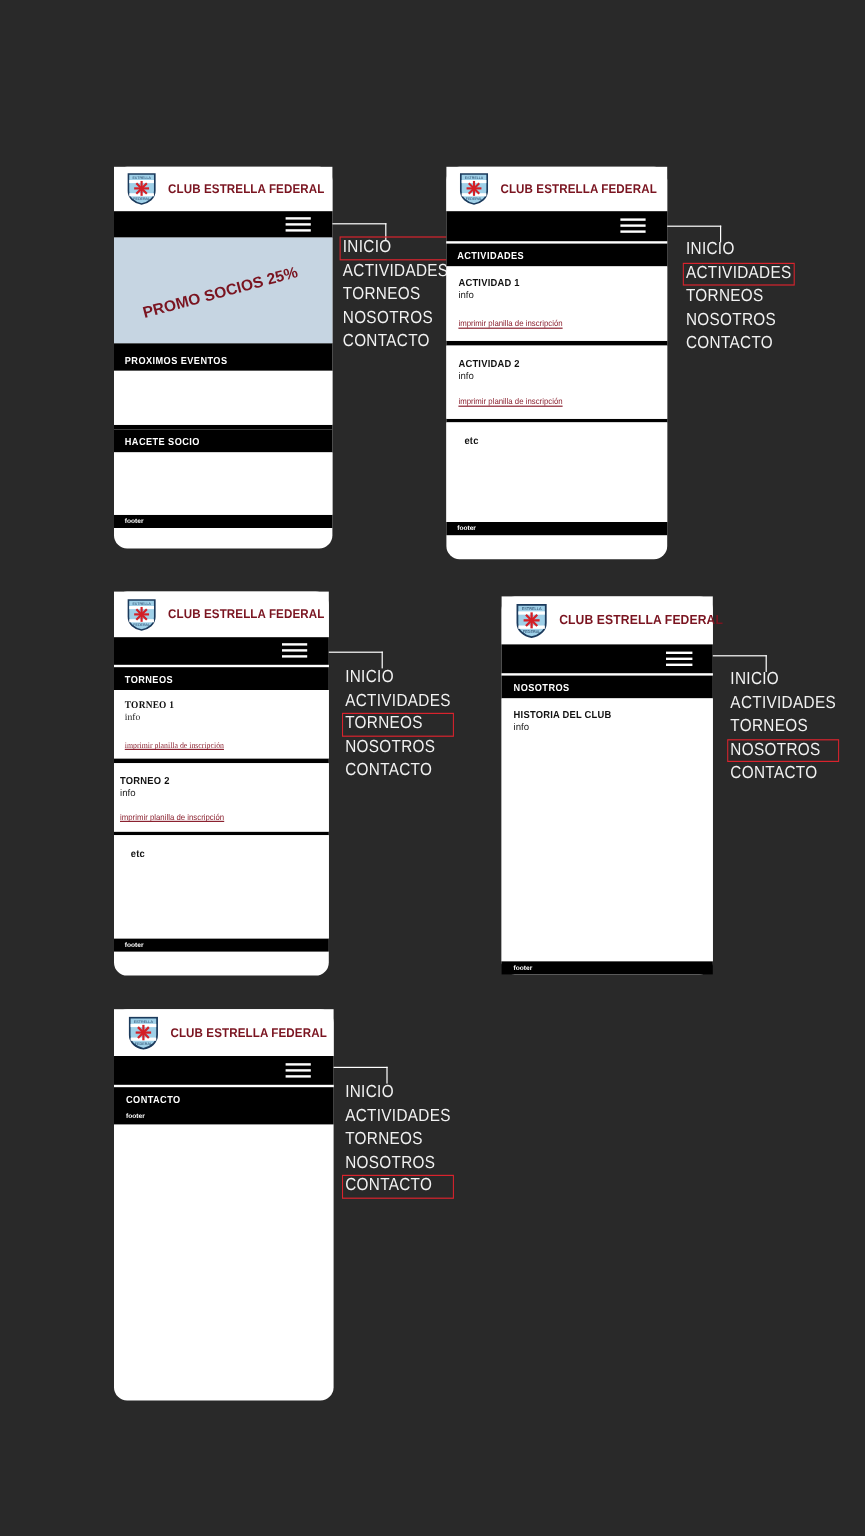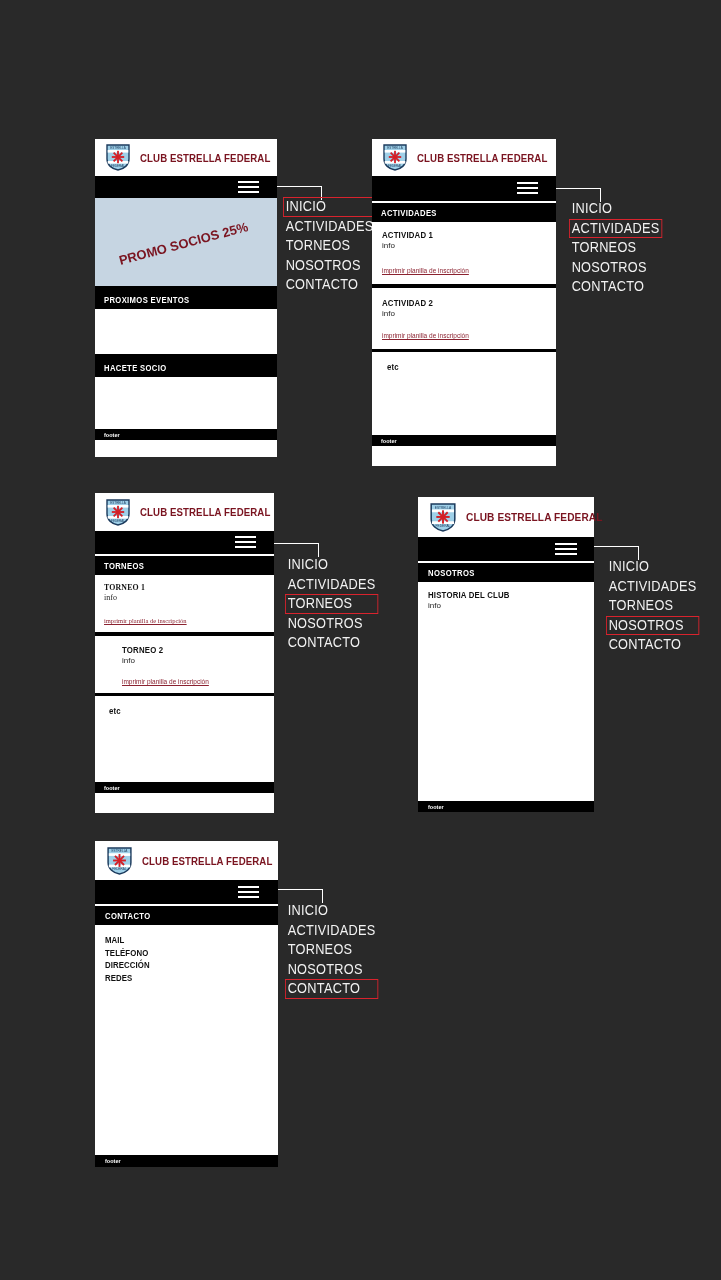--- a/index.html
+++ b/index.html
@@ -14,20 +14,21 @@
     overflow: hidden;
     font-family: "Liberation Sans", sans-serif;
     -webkit-font-smoothing: antialiased;
   }
 
   
   .mockup {
     position: absolute;
     background: #ffffff;
     box-sizing: border-box;
+    border-radius: 11px;
   }
 
   
   .app-header {
     background: #ffffff;
     display: flex;
     align-items: center;
     box-sizing: border-box;
   }
   .logo {
@@ -364,21 +365,21 @@
   </div>
 
   <div class="card" style="height:57px; padding:7px 0 0 9px;font-family:Liberation Serif, serif;">
     <div class="card-title" style="font-size:8.5px;">TORNEO 1</div>
     <div class="card-sub" style="font-size:8px; margin-top:1px;">info</div>
     <a class="card-link" href="#" style="font-size:7px; margin-top:15px;">imprimir planilla de inscripción</a>
   </div>
 
   <div class="card-gap" style="height:4px;"></div>
 
-  <div class="card" style="height:57px; padding:9px 0 0 27px;">
+  <div class="card" style="height:57px; padding:9px 0 0 5px;">
     <div class="card-title" style="font-size:8.5px;">TORNEO 2</div>
     <div class="card-sub" style="font-size:8px; margin-top:1px;">info</div>
     <a class="card-link" href="#" style="font-size:7px; margin-top:13px;">imprimir planilla de inscripción</a>
   </div>
 
   <div class="card-gap" style="height:3px;"></div>
 
   <div class="card" style="height:86px; padding:10px 0 0 14px;">
     <div class="card-title" style="font-size:8.5px;">etc</div>
   </div>
@@ -483,28 +484,20 @@
         <span style="height:2px;"></span>
         <span style="height:2px;"></span>
     </div>
   </div>
   <div class="hairline" style="height:2px;"></div>
 
   <div class="section-bar" style="height:19px; padding-left:10px; font-size:8.5px;">
     <span>CONTACTO</span>
   </div>
 
-  <div class="card" style="height:230px; padding:9px 0 0 10px;">
-    <ul class="contact-list" style="font-size:8.5px; line-height:12.5px;">
-      <li>MAIL</li>
-      <li>TELÉFONO</li>
-      <li>DIRECCIÓN</li>
-      <li>REDES</li>
-    </ul>
-  </div>
 
   <div class="footer" style="height:12px; padding-left:10px; font-size:5.5px;">
     <span>footer</span>
   </div>
 </div>
 
 <div class="callout" style="left:278px; top:889px;">
   <div class="connector" style="width:45px; height:22px;">
     <div class="h" style="left:0; top:0; width:45px;"></div>
     <div class="v" style="left:44px; top:0; height:14px;"></div>

